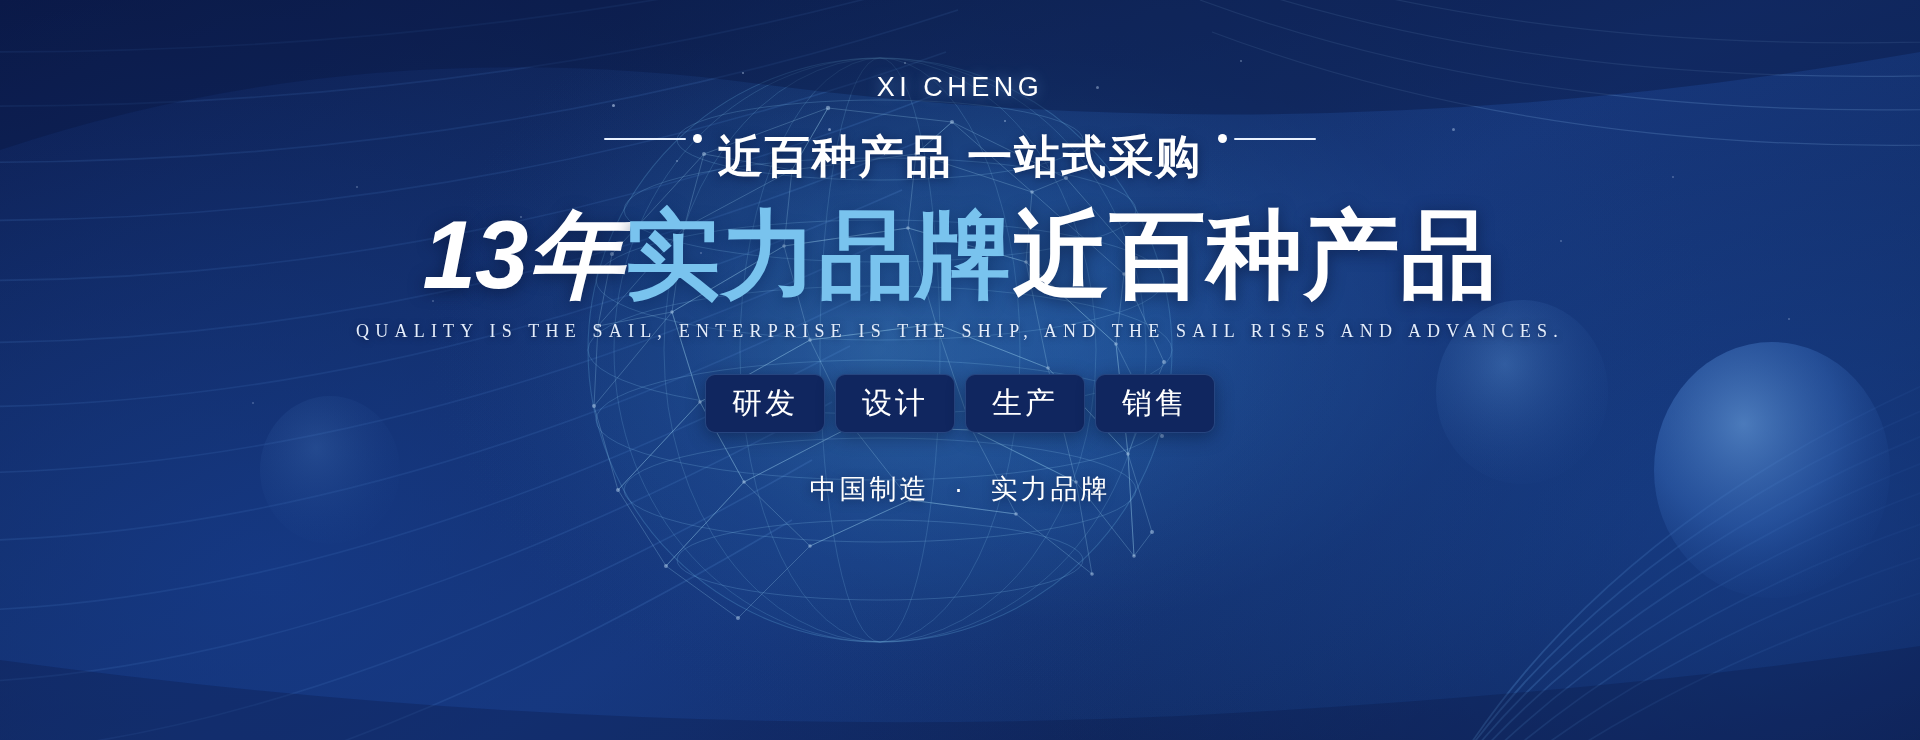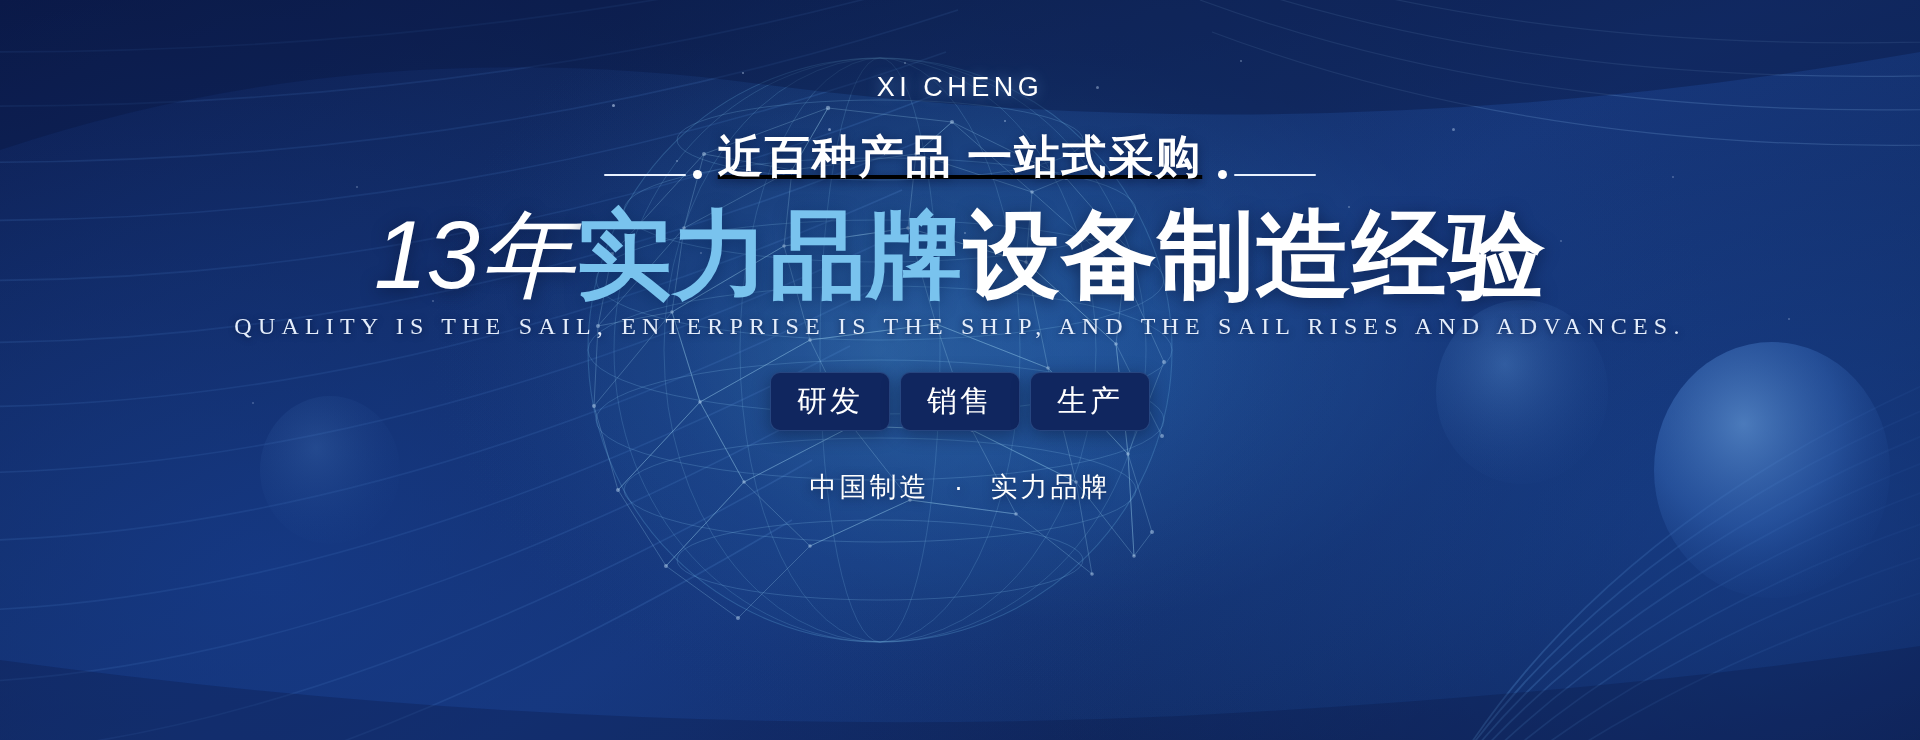--- a/index.html
+++ b/index.html
@@ -49,24 +49,23 @@
     font-size:27px;
     letter-spacing:4.5px;
     color:#ffffff;
     font-weight:400;
     text-shadow:0 0 14px rgba(120,190,255,.45);
     line-height:1;
   }
 
   .sub-row{
     display:flex;
-    align-items:flex-end;
+    align-items:flex-start;
     gap:16px;
     margin-top:33px;
-    text-decoration:underline;
   }
   .deco{
     display:flex;
     align-items:center;
     gap:7px;
   }
   .deco .bar{
     width:82px;
     height:2px;
     background:#e9f2ff;
@@ -95,33 +94,33 @@
     font-size:96px;
     font-weight:700;
     letter-spacing:1px;
     line-height:1.12;
     white-space:nowrap;
     color:#ffffff;
     text-shadow:0 3px 16px rgba(6,18,52,.6);
   }
   .headline .num{
     font-style:italic;
-    font-weight:400;
+    font-weight:700;
     letter-spacing:-1px;
     padding-right:2px;
   }
   .headline .accent{
     color:#79c3ee;
     text-shadow:0 3px 16px rgba(10,40,90,.55);
   }
 
   .tagline{
-    margin-top:4px;
+    margin-top:12px;
     font-family:"Liberation Serif", serif;
-    font-size:24px;
+    font-size:18px;
     letter-spacing:6.2px;
     color:#e4edfb;
     white-space:nowrap;
     text-shadow:0 1px 6px rgba(6,18,52,.7);
   }
 
   .tags{
     display:flex;
     gap:10px;
     margin-top:32px;
@@ -363,29 +362,30 @@
         <span class="dot"></span>
       </span>
       <span class="sub-title">近百种产品 一站式采购</span>
       <span class="deco right">
         <span class="bar"></span>
         <span class="dot"></span>
       </span>
     </div>
 
     <div class="headline">
-      <span class="num">13年</span><span class="accent">实力品牌</span><span>设备制造经验</span>
+      <span class="num">13年</span><span class="accent">实力品牌</span><span>近百种产品</span>
     </div>
 
     <div class="tagline">QUALITY IS THE SAIL, ENTERPRISE IS THE SHIP, AND THE SAIL RISES AND ADVANCES.</div>
 
     <div class="tags">
       <span class="tag">研发</span>
+      <span class="tag">设计</span>
+      <span class="tag">生产</span>
       <span class="tag">销售</span>
-      <span class="tag">生产</span>
     </div>
 
     <div class="footer-line">
       <span>中国制造</span>
       <span class="sep">·</span>
       <span>实力品牌</span>
     </div>
 
   </div>
 </div>

